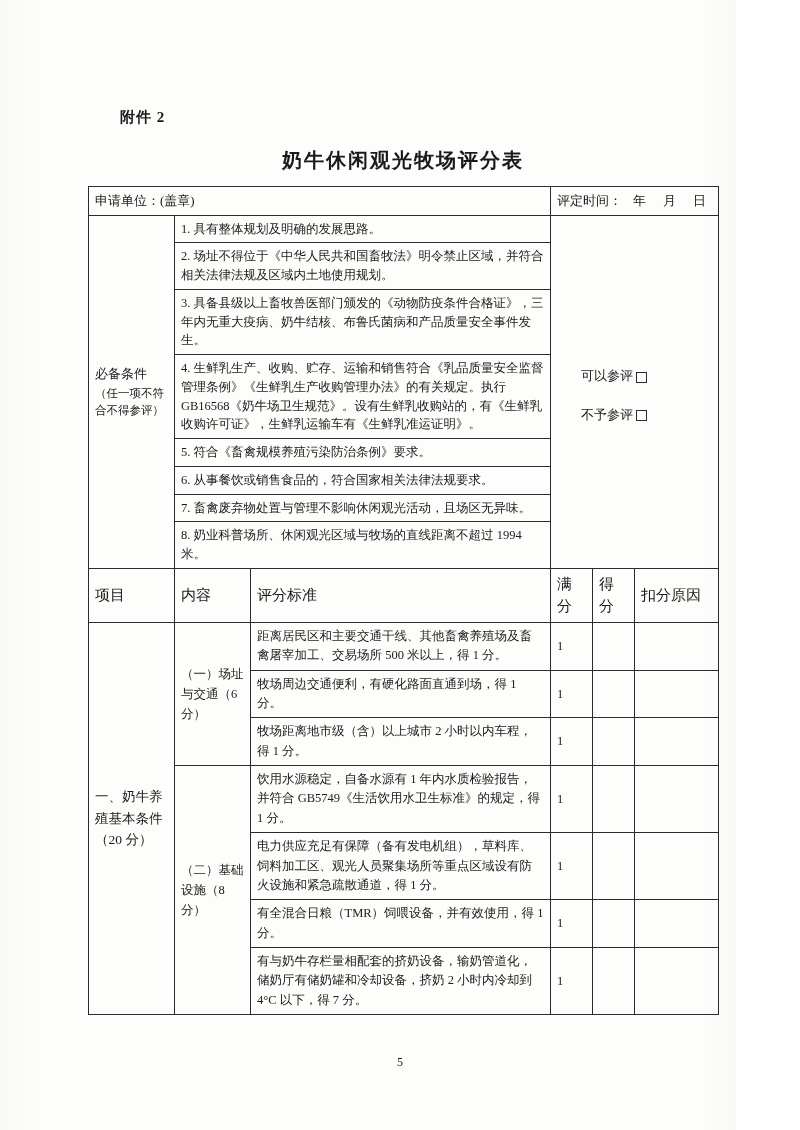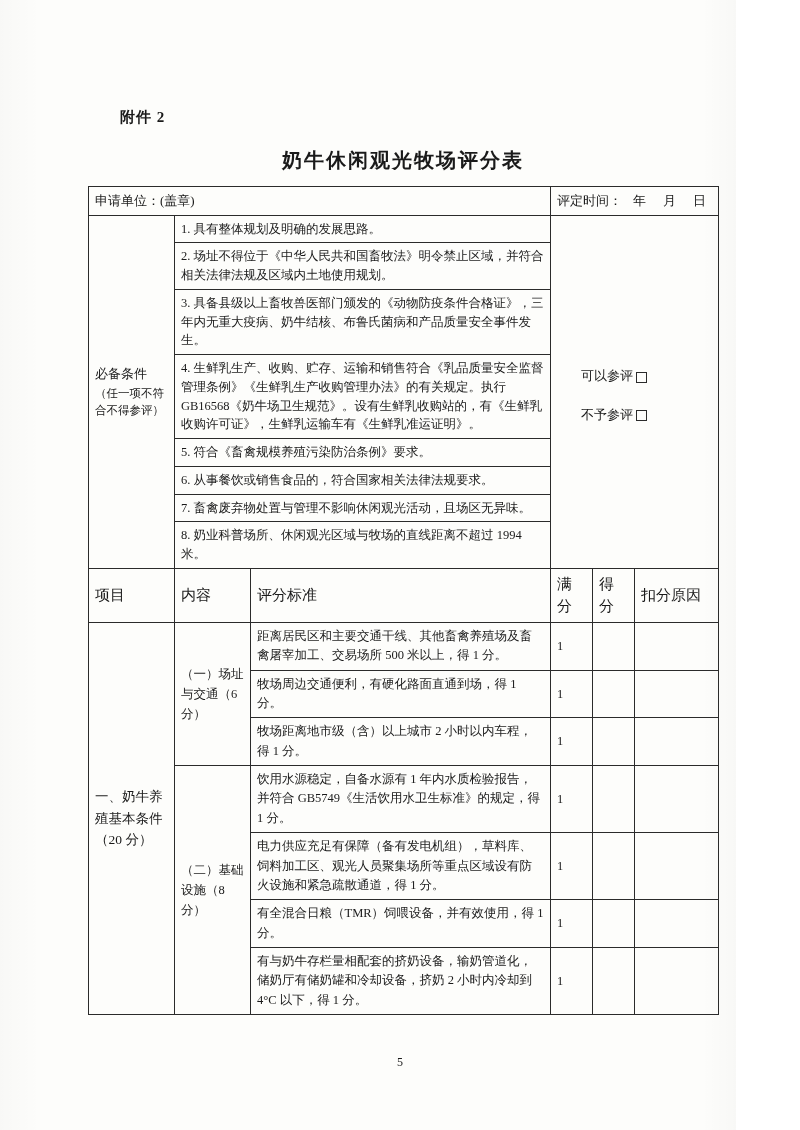--- a/index.html
+++ b/index.html
@@ -268,21 +268,21 @@
         <td class="cell-center"></td>
         <td class="cell-center"></td>
       </tr>
       <tr>
         <td class="cell-std">有全混合日粮（TMR）饲喂设备，并有效使用，得 1 分。</td>
         <td class="cell-center">1</td>
         <td class="cell-center"></td>
         <td class="cell-center"></td>
       </tr>
       <tr>
-        <td class="cell-std">有与奶牛存栏量相配套的挤奶设备，输奶管道化，储奶厅有储奶罐和冷却设备，挤奶 2 小时内冷却到 4°C 以下，得 1 分。</td>
+        <td class="cell-std">有与奶牛存栏量相配套的挤奶设备，输奶管道化，储奶厅有储奶罐和冷却设备，挤奶 2 小时内冷却到 4°C 以下，得 7 分。</td>
         <td class="cell-center">1</td>
         <td class="cell-center"></td>
         <td class="cell-center"></td>
       </tr>
 
     </tbody>
       </table>
   </div>
 
   <div class="page-num">5</div>

